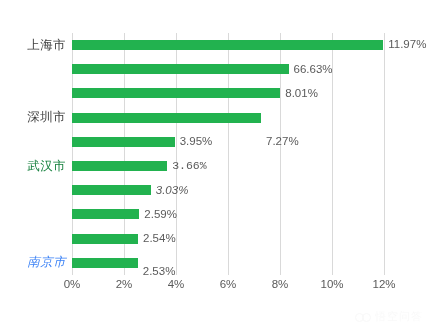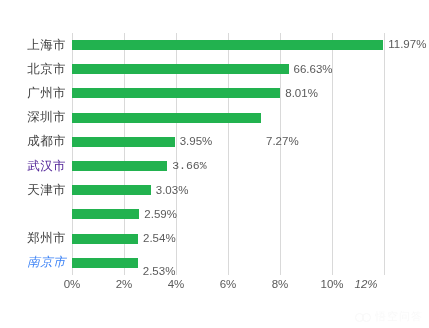--- a/index.html
+++ b/index.html
@@ -141,27 +141,22 @@
     white-space: nowrap;
   }
 </style>
 </head>
 <body>
 
 <div id="chart-root">
 
   <div class="cat-labels">
       <div class="cat-label" style="top: 0px; height: 24.2px; color: rgb(63, 63, 63);">上海市</div>
-      <div class="cat-label" style="top: 24.2px; height: 24.2px; color: rgb(63, 63, 63);">北京市</div>
-      <div class="cat-label" style="top: 48.4px; height: 24.2px; color: rgb(63, 63, 63);">广州市</div>
       <div class="cat-label" style="top: 72.6px; height: 24.2px; color: rgb(63, 63, 63);">深圳市</div>
-      <div class="cat-label" style="top: 96.8px; height: 24.2px; color: rgb(63, 63, 63);">成都市</div>
-      <div class="cat-label" style="top: 121px; height: 24.2px; color: #4c1d95;">武汉市</div>
-      <div class="cat-label" style="top: 145.2px; height: 24.2px; color: rgb(63, 63, 63);">天津市</div>
-      <div class="cat-label" style="top: 193.6px; height: 24.2px; color: rgb(63, 63, 63);">郑州市</div>
+      <div class="cat-label" style="top: 121px; height: 24.2px; color: #15803d;">武汉市</div>
       <div class="cat-label" style="top: 217.8px; height: 24.2px; color: #3b82f6; font-style: italic;">南京市</div>
     </div>
 
   <div class="plot-area">
     <div class="gridlines">
         <div class="gridline axis-zero" style="left: 0px; background: rgb(217, 217, 217);"></div>
         <div class="gridline" style="left: 52px; background: rgb(217, 217, 217);"></div>
         <div class="gridline" style="left: 104px; background: rgb(217, 217, 217);"></div>
         <div class="gridline" style="left: 156px; background: rgb(217, 217, 217);"></div>
         <div class="gridline" style="left: 208px; background: rgb(217, 217, 217);"></div>
@@ -188,21 +183,21 @@
         <div class="bar-row" style="top: 96.8px; height: 24.2px;">
           <div class="bar" style="width: 102.7px; background: rgb(34, 178, 79);"></div>
           <span class="bar-value" style="color: rgb(90, 90, 90);">3.95%</span>
         </div>
         <div class="bar-row" style="top: 121px; height: 24.2px;">
           <div class="bar" style="width: 95.16px; background: rgb(34, 178, 79);"></div>
           <span class="bar-value" style="color: rgb(90, 90, 90); font-family: Liberation Mono, monospace;">3.66%</span>
         </div>
         <div class="bar-row" style="top: 145.2px; height: 24.2px;">
           <div class="bar" style="width: 78.78px; background: rgb(34, 178, 79);"></div>
-          <span class="bar-value" style="color: rgb(90, 90, 90);">3.03%</span>
+          <span class="bar-value" style="color: rgb(90, 90, 90); font-style: italic;">3.03%</span>
         </div>
         <div class="bar-row" style="top: 169.4px; height: 24.2px;">
           <div class="bar" style="width: 67.34px; background: rgb(34, 178, 79);"></div>
           <span class="bar-value" style="color: rgb(90, 90, 90);">2.59%</span>
         </div>
         <div class="bar-row" style="top: 193.6px; height: 24.2px;">
           <div class="bar" style="width: 66.04px; background: rgb(34, 178, 79);"></div>
           <span class="bar-value" style="color: rgb(90, 90, 90);">2.54%</span>
         </div>
         <div class="bar-row" style="top: 217.8px; height: 24.2px;">
@@ -212,21 +207,21 @@
       </div>
   </div>
 
   <div class="x-axis">
       <div class="x-tick" style="left: 0px; color: rgb(90, 90, 90);">0%</div>
       <div class="x-tick" style="left: 52px; color: rgb(90, 90, 90);">2%</div>
       <div class="x-tick" style="left: 104px; color: rgb(90, 90, 90);">4%</div>
       <div class="x-tick" style="left: 156px; color: rgb(90, 90, 90);">6%</div>
       <div class="x-tick" style="left: 208px; color: rgb(90, 90, 90);">8%</div>
       <div class="x-tick" style="left: 260px; color: rgb(90, 90, 90);">10%</div>
-      <div class="x-tick" style="left: 294px; color: rgb(90, 90, 90); font-style: italic;">12%</div>
+      <div class="x-tick" style="left: 312px; color: rgb(90, 90, 90);">12%</div>
     </div>
 
   <div class="watermark">
     <span class="wm-cloud"></span>
     <span class="wm-text">悟空问答</span>
   </div>
 
 </div>
 
 </body></html>

